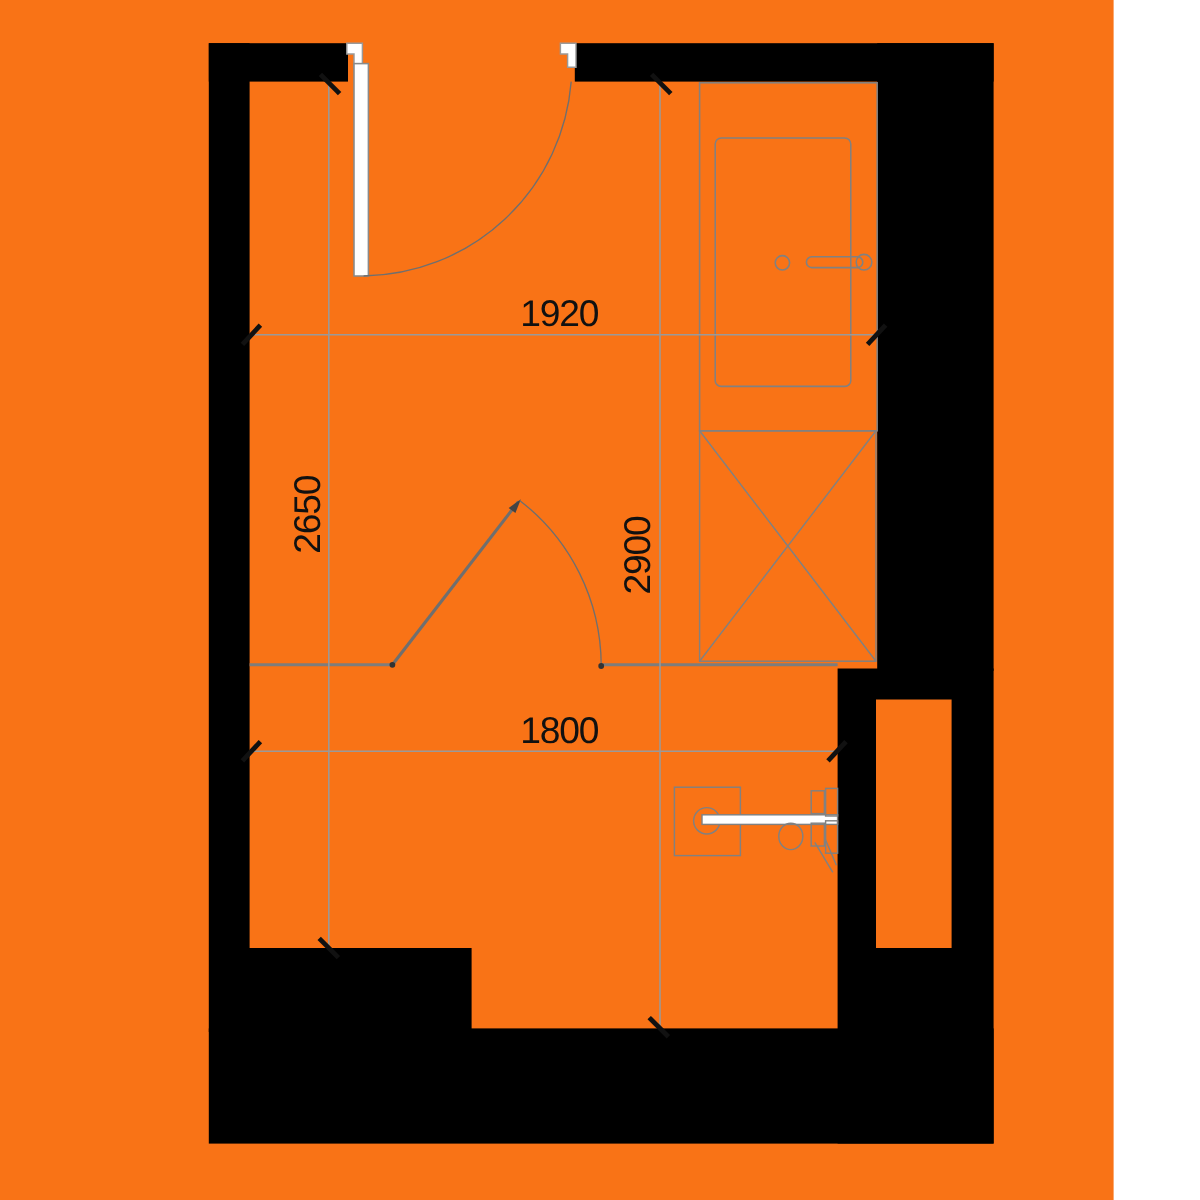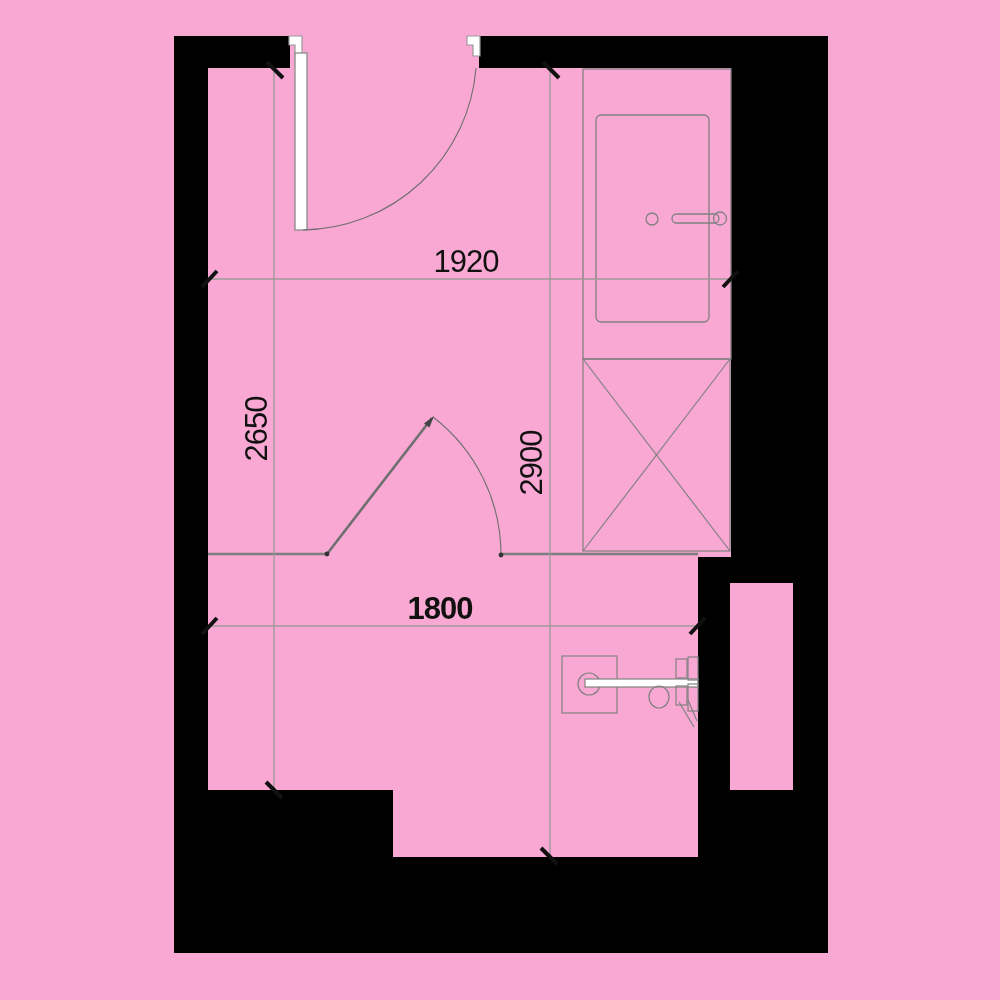--- a/index.html
+++ b/index.html
@@ -1,19 +1,19 @@
 <!DOCTYPE html>
 <html><head>
 <meta charset="utf-8">
 <style>
   html,body{margin:0;padding:0;background:#ffffff;}
   .canvas{
     position:relative;
-    width:1000px;height:1000px;
-    background:#f9a8d4;
+    width:928px;height:1000px;
+    background:#f97316;
     overflow:hidden;
     font-family:"Liberation Sans", sans-serif;
   }
   .plan-svg{position:absolute;left:0;top:0;}
   .dim-label{
     position:absolute;
     width:140px;height:34px;
     line-height:34px;
     text-align:center;
     font-size:31px;
@@ -106,15 +106,15 @@
       <line x1="541" y1="848" x2="557" y2="864"></line>
     </g>
   </svg>
 
   <div class="dim-label" style="left:396px;top:245px;">1920</div>
 
   <div class="dim-label vertical" style="left:187px;top:412px;">2650</div>
 
   <div class="dim-label vertical" style="left:462px;top:446px;">2900</div>
 
-  <div class="dim-label" style="left:370px;top:592px;font-weight:bold;">1800</div>
+  <div class="dim-label" style="left:396px;top:592px;">1800</div>
 
 </div>
 
 </body></html>

